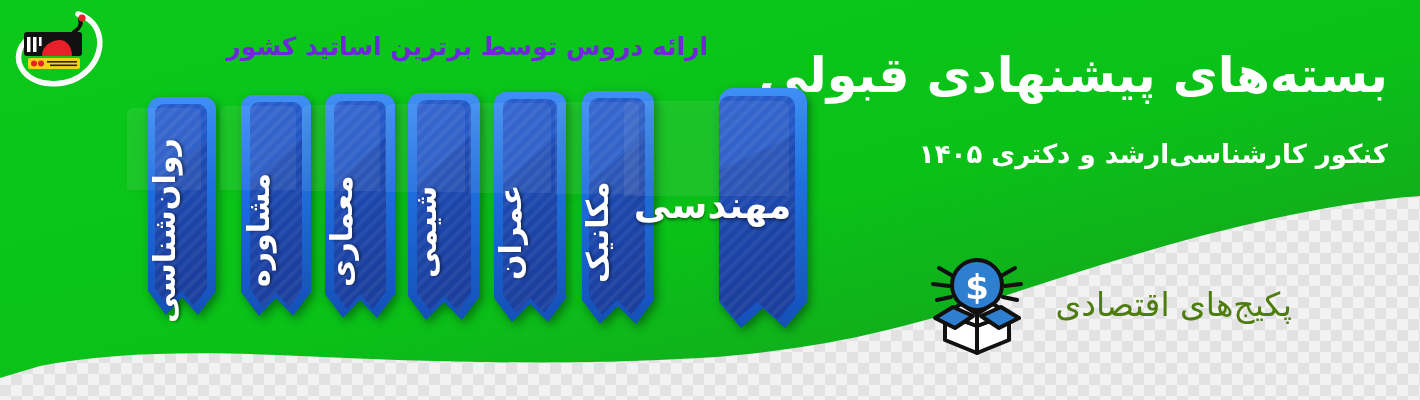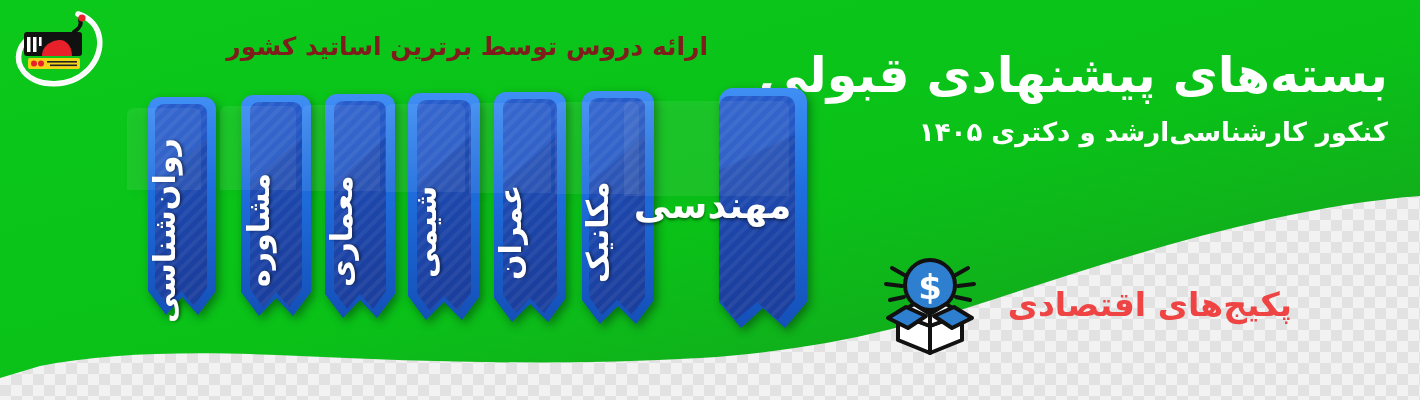--- a/index.html
+++ b/index.html
@@ -37,46 +37,46 @@
 
   
   .logo{
     position:absolute;left:8px;top:6px;width:100px;height:85px;
   }
   .logo svg{display:block;width:100px;height:85px;}
 
   
   .tagline{
     position:absolute;right:712px;top:32px;
-    color:#7f1d1d;font-weight:bold;font-size:25px;line-height:1.2;
+    color:#6d28d9;font-weight:bold;font-size:25px;line-height:1.2;
     white-space:nowrap;text-align:right;
     letter-spacing:-.3px;
     margin-left:43px;
   }
 
   
   .headline-block{
     position:absolute;right:32px;top:46px;width:520px;text-align:right;
   }
   .headline{
     color:#ffffff;font-weight:bold;font-size:49px;line-height:1.22;
     white-space:nowrap;letter-spacing:-.5px;
   }
   .subheadline{
     color:#ffffff;font-weight:bold;font-size:26px;line-height:1.3;
-    margin-top:10px;white-space:nowrap;letter-spacing:-.2px;
+    margin-top:32px;white-space:nowrap;letter-spacing:-.2px;
   }
 
   
   .pkg-row{
     position:absolute;right:128px;top:252px;
     display:flex;flex-direction:row;align-items:center;gap:18px;
   }
   .pkg-label{
-    color:#ef4444;font-weight:bold;font-size:33px;white-space:nowrap;
+    color:#4d7c0f;font-weight:normal;font-size:33px;white-space:nowrap;
     letter-spacing:-.3px;
   }
   .pkg-icon{width:120px;height:105px;display:block;}
 
   
   .cards{position:absolute;left:0;top:0;width:840px;height:360px;}
   .card{
     position:absolute;
     border-radius:26px;
   }

